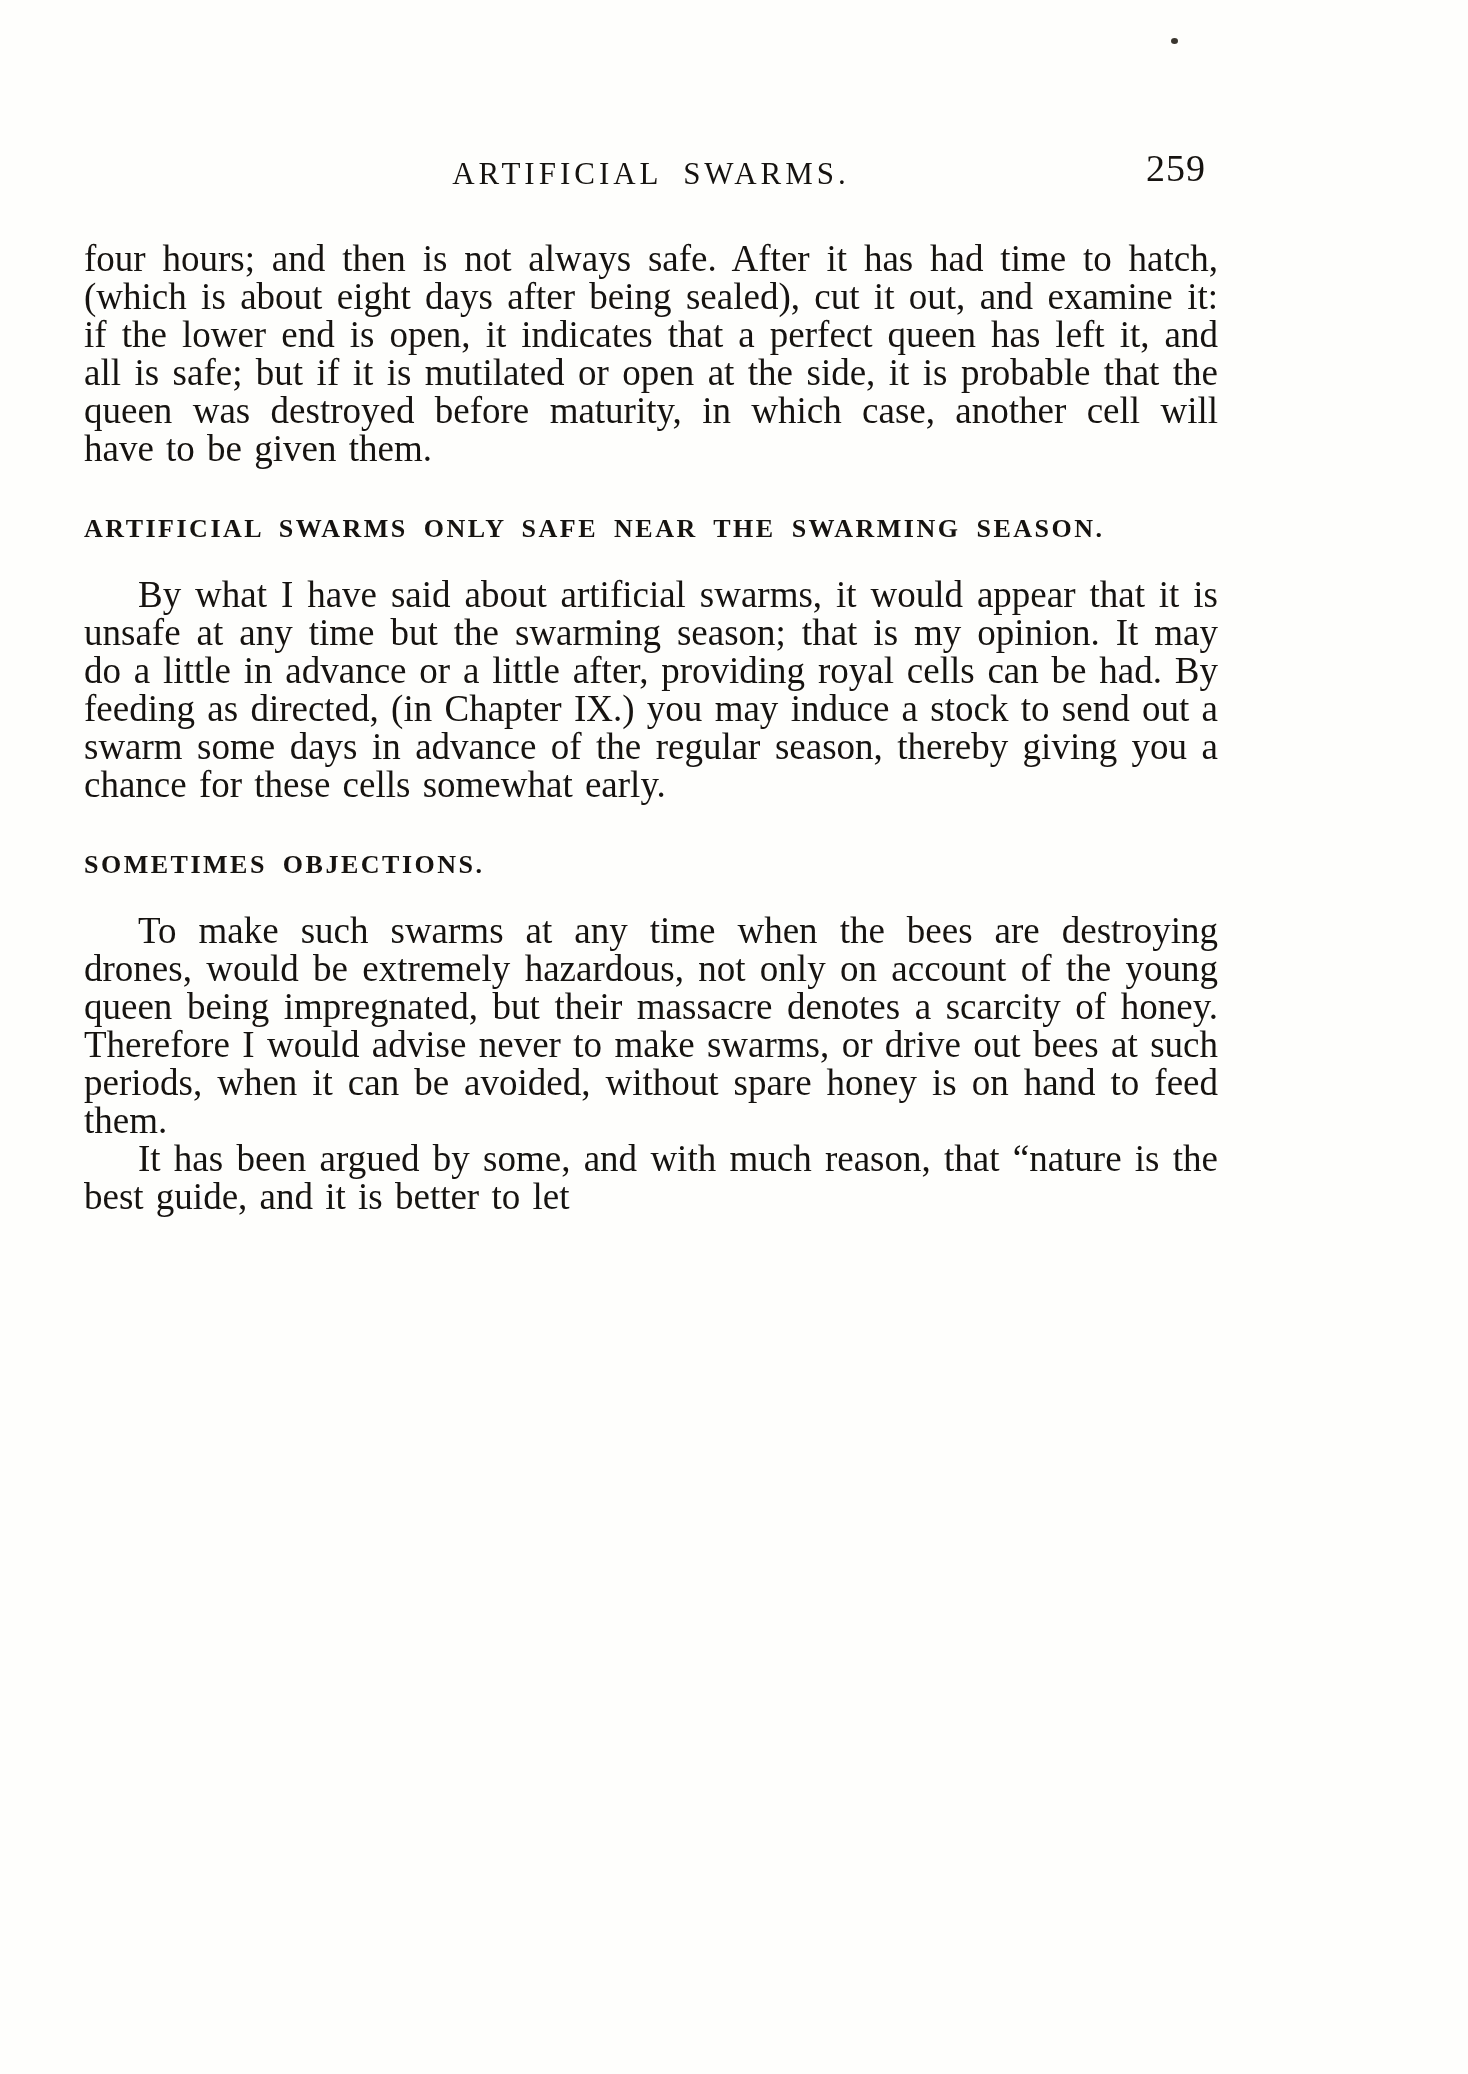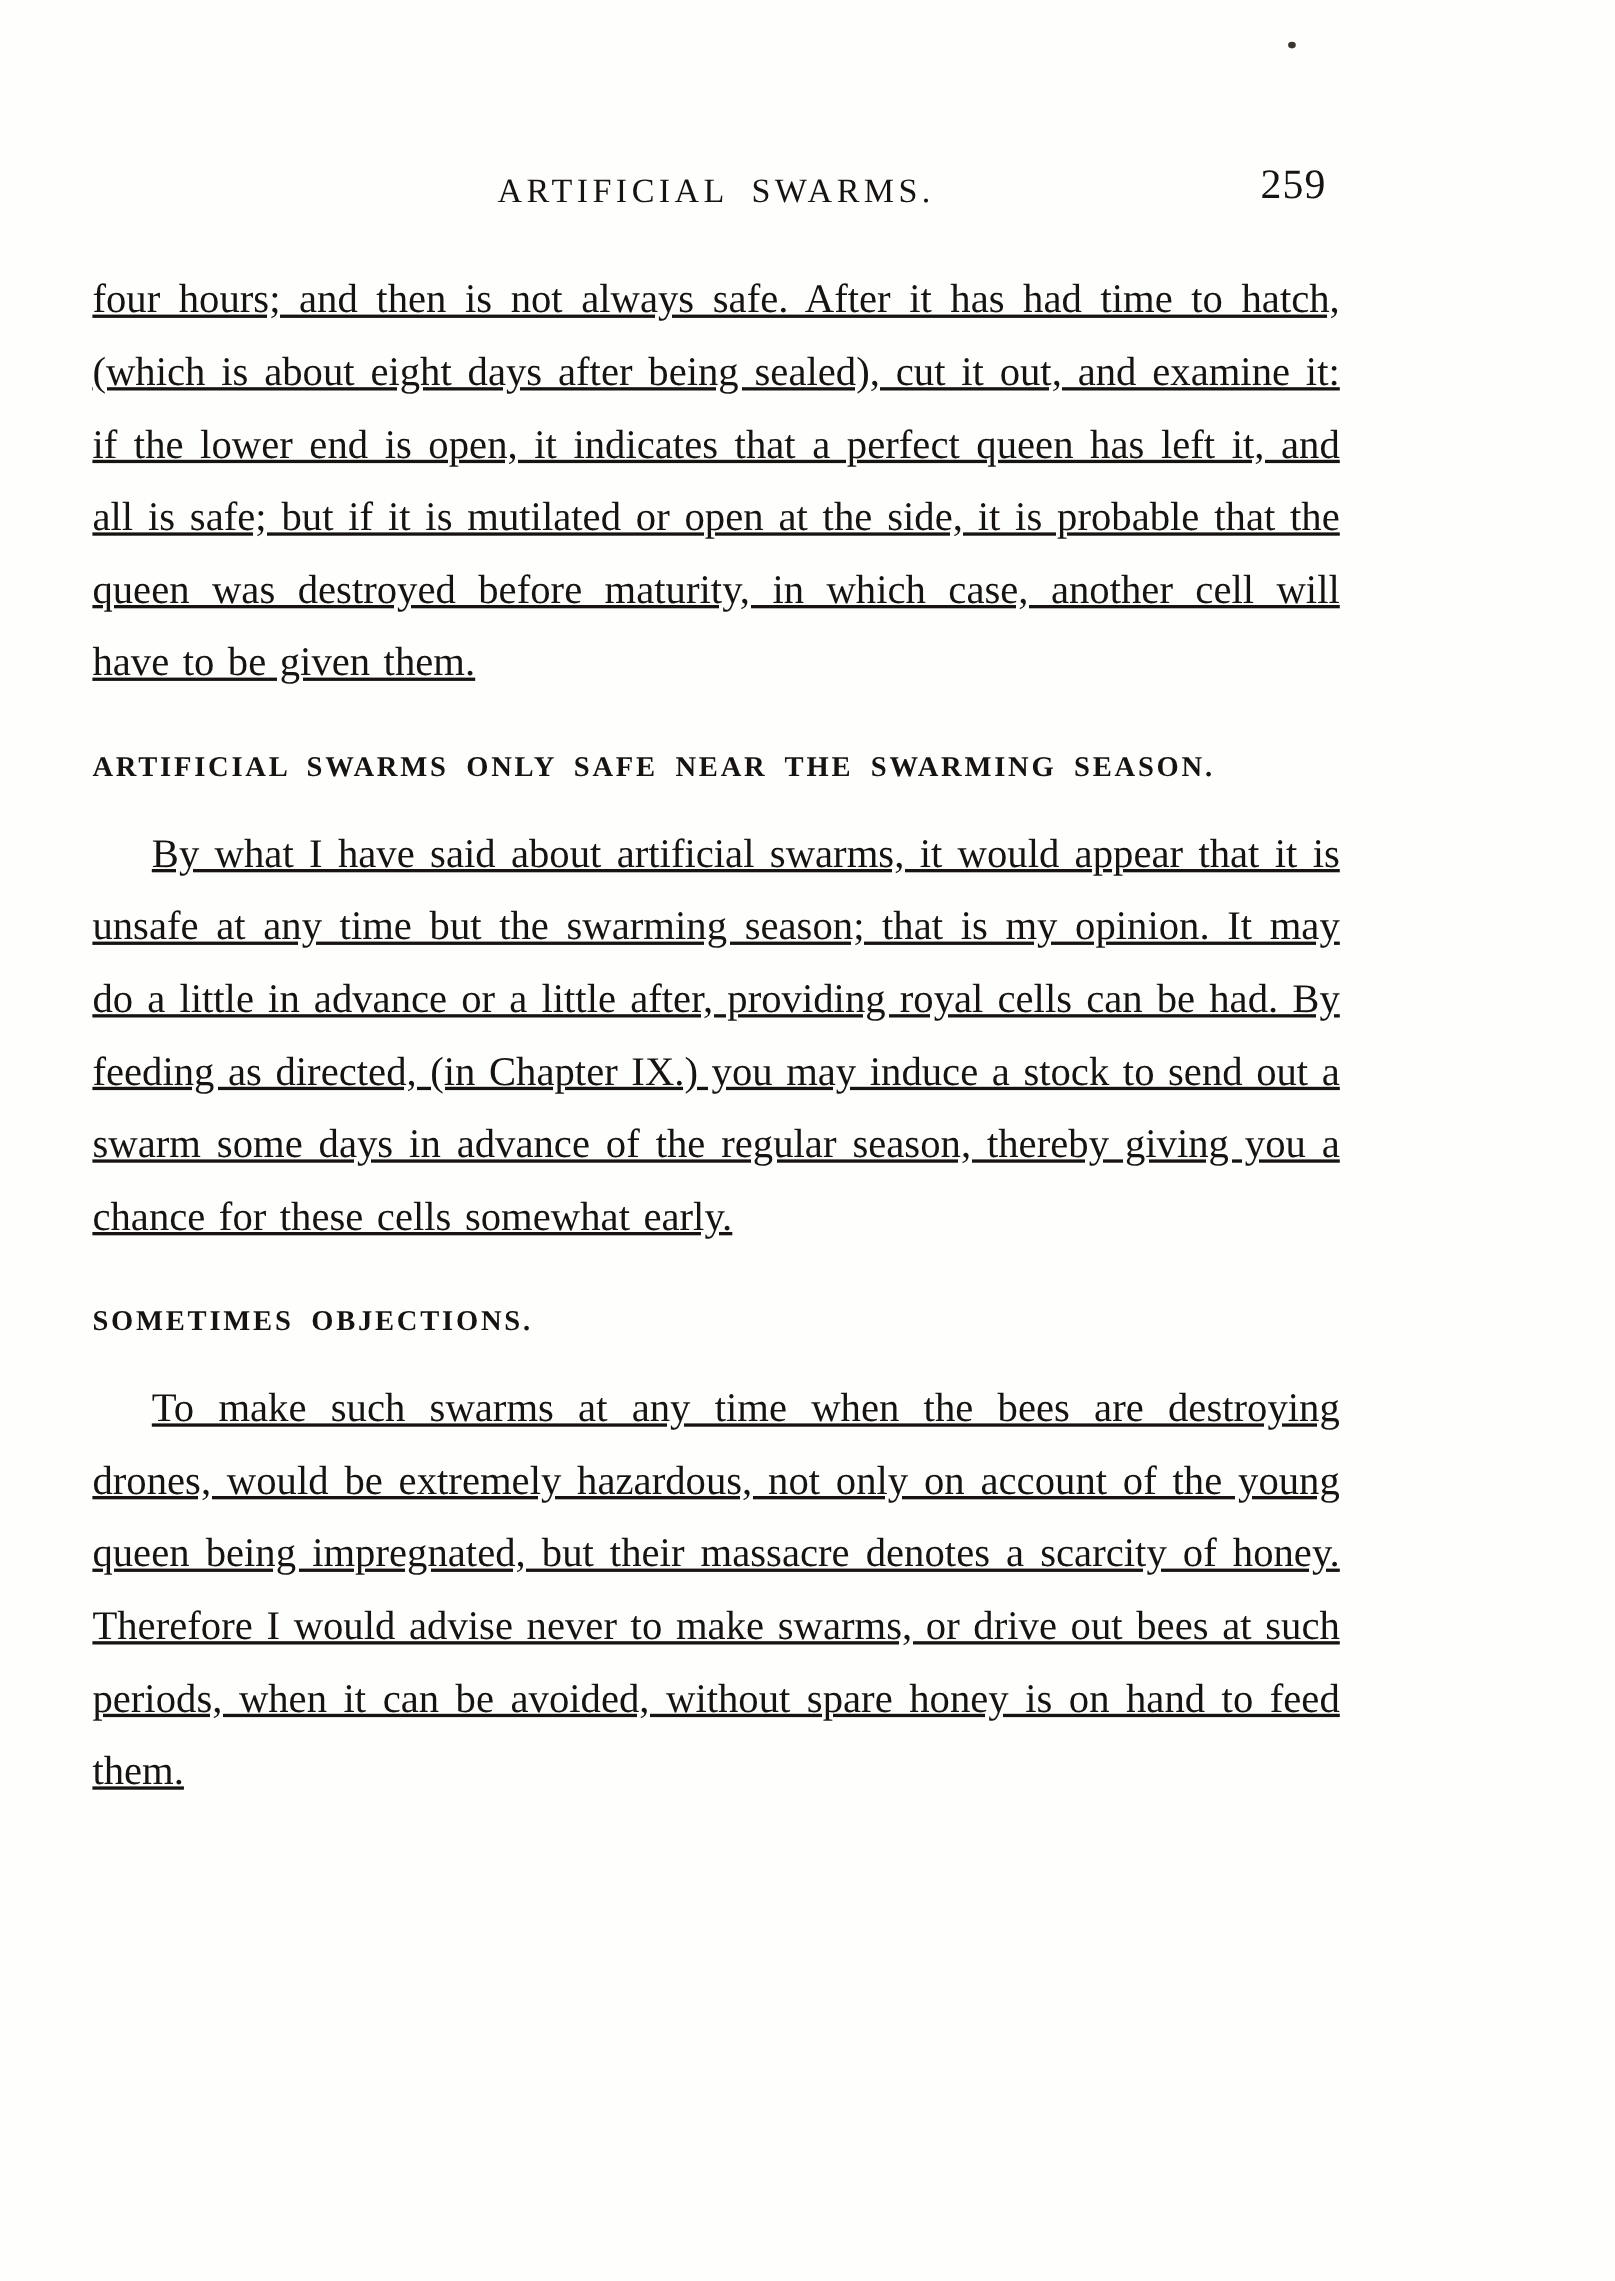--- a/index.html
+++ b/index.html
@@ -36,25 +36,24 @@
   }
   .page-number {
     position: absolute;
     right: 12px;
     top: -4px;
     font-size: 38px;
     letter-spacing: 1px;
   }
   .para {
     font-size: 37px;
-    line-height: 66px;
+    line-height: 38px;
     text-align: justify;
     word-spacing: 3px;
     margin: 0;
-    text-decoration: underline;
   }
   .para.indent {
     text-indent: 54px;
   }
   .heading {
     font-size: 26px;
     font-weight: bold;
     letter-spacing: 2.5px;
     word-spacing: 7px;
     margin: 46px 0 32px 0;
@@ -82,14 +81,15 @@
 
   <h2 class="heading">ARTIFICIAL SWARMS ONLY SAFE NEAR THE SWARMING SEASON.</h2>
 
   <p class="para indent">By what I have said about artificial swarms, it would appear that it is unsafe at any time but the swarming season; that is my opinion.  It may do a little in advance or a little after, providing royal cells can be had.  By feeding as directed, (in Chapter IX.) you may induce a stock to send out a swarm some days in advance of the regular season, thereby giving you a chance for these cells somewhat early.</p>
 
   <h2 class="heading">SOMETIMES OBJECTIONS.</h2>
 
   <p class="para indent">To make such swarms at any time when the bees are destroying drones, would be extremely hazardous, not only on account of the young queen being impregnated, but their massacre denotes a scarcity of honey.   Therefore I would advise never to make swarms, or drive out bees at such periods, when it can be avoided, without spare honey is on hand to feed them.</p>
 
 
+  <p class="para indent">It has been argued by some, and with much reason, that “nature is the best guide, and it is better to let</p>
 
 </div>
 
 </body></html>

